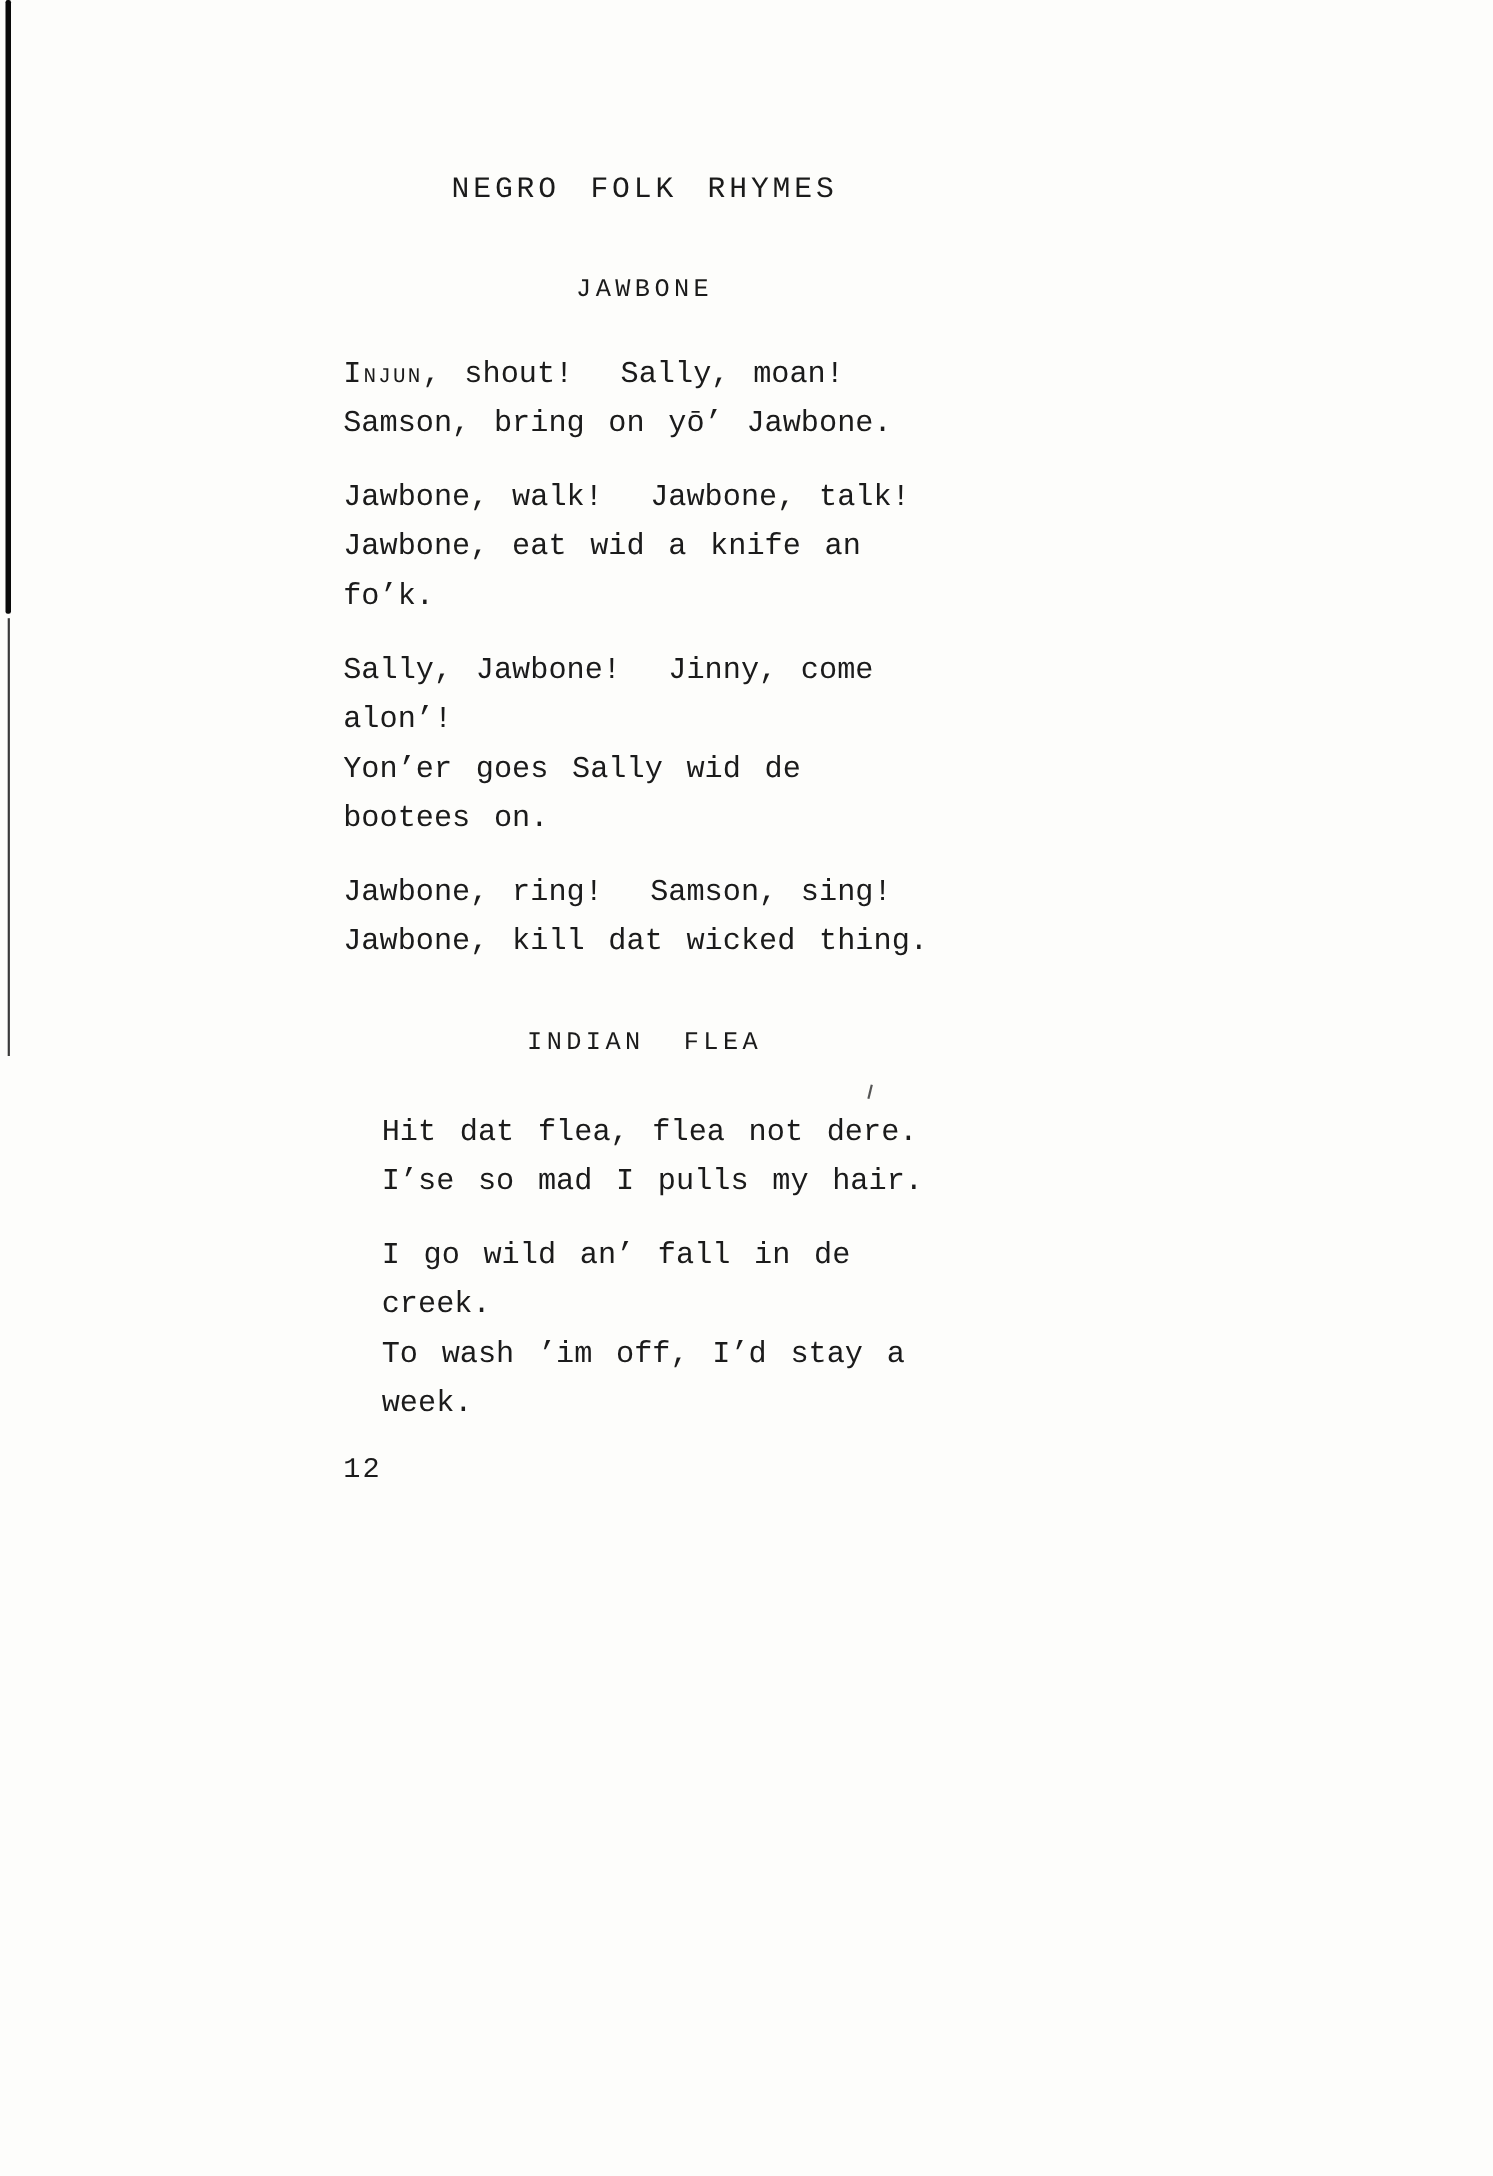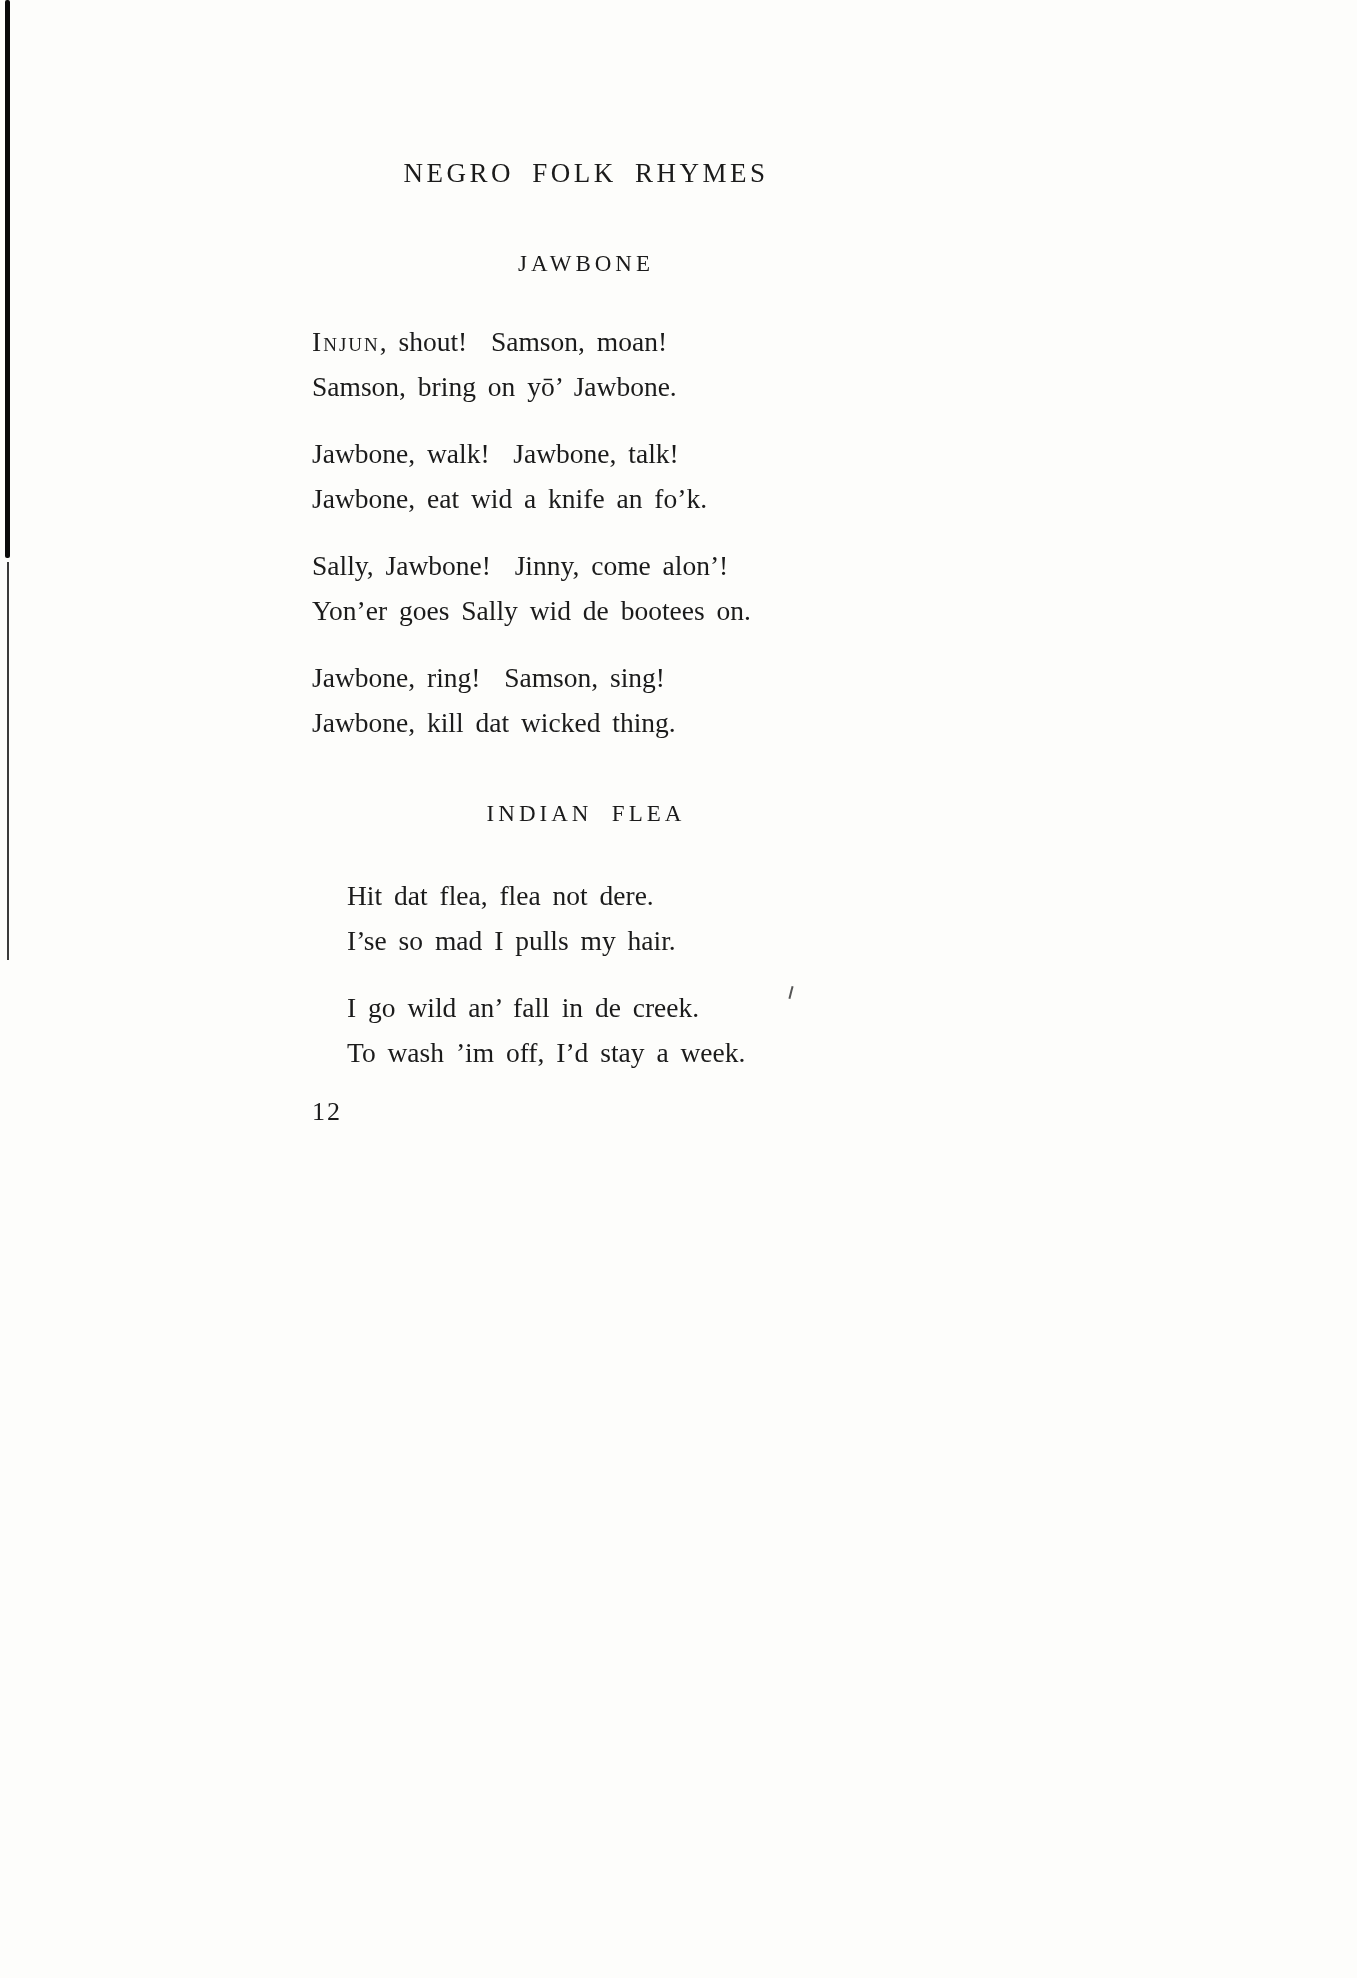--- a/index.html
+++ b/index.html
@@ -25,20 +25,21 @@
   }
   .speck {
     position: absolute; left: 790px; top: 986px;
     width: 2px; height: 13px; background: #555;
     transform: rotate(14deg);
   }
   .content {
     position: absolute;
     left: 312px; top: 158px;
     width: 548px;
+    font-family: Liberation Mono, monospace;
   }
   .running-header {
     text-align: center;
     font-size: 27px;
     letter-spacing: 3.5px;
     word-spacing: 8px;
     white-space: pre-wrap;
   }
   .poem-title {
     margin: 62px 0 42px 0;
@@ -78,21 +79,21 @@
   <div class="speck"></div>
 
   <div class="content">
 
     <div class="running-header">NEGRO FOLK RHYMES</div>
 
     <div class="poem poem-1">
       <h2 class="poem-title">JAWBONE</h2>
 
       <div class="stanza">
-        <p class="line"><span class="lead">Injun</span><span>, shout!  Samson, moan!</span></p>
+        <p class="line"><span class="lead">Injun</span><span>, shout!  Sally, moan!</span></p>
         <p class="line"><span>Samson, bring on yō’ Jawbone.</span></p>
       </div>
 
       <div class="stanza">
         <p class="line"><span>Jawbone, walk!  Jawbone, talk!</span></p>
         <p class="line"><span>Jawbone, eat wid a knife an fo’k.</span></p>
       </div>
 
       <div class="stanza">
         <p class="line"><span>Sally, Jawbone!  Jinny, come alon’!</span></p>

